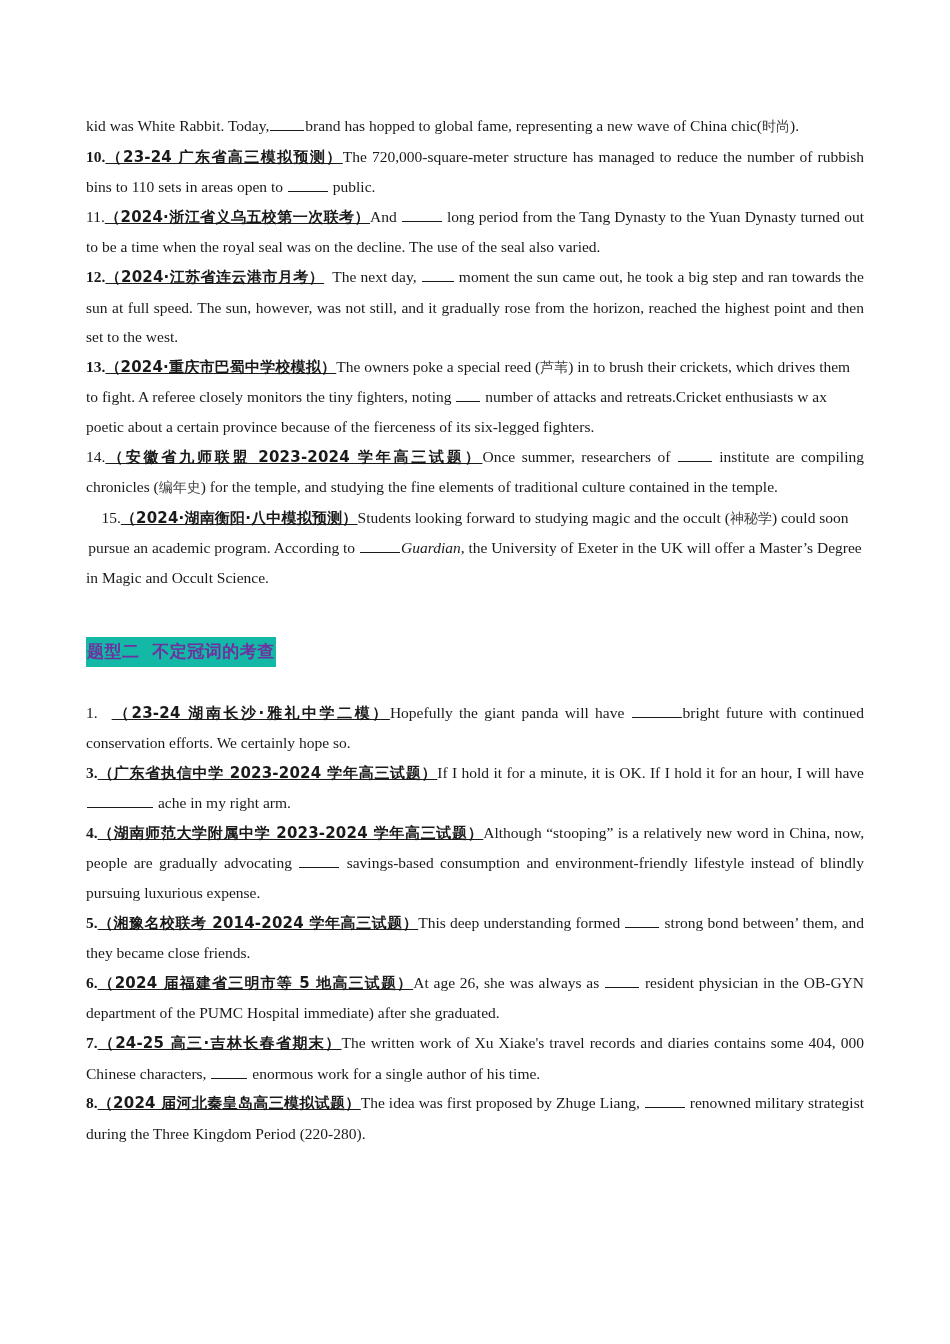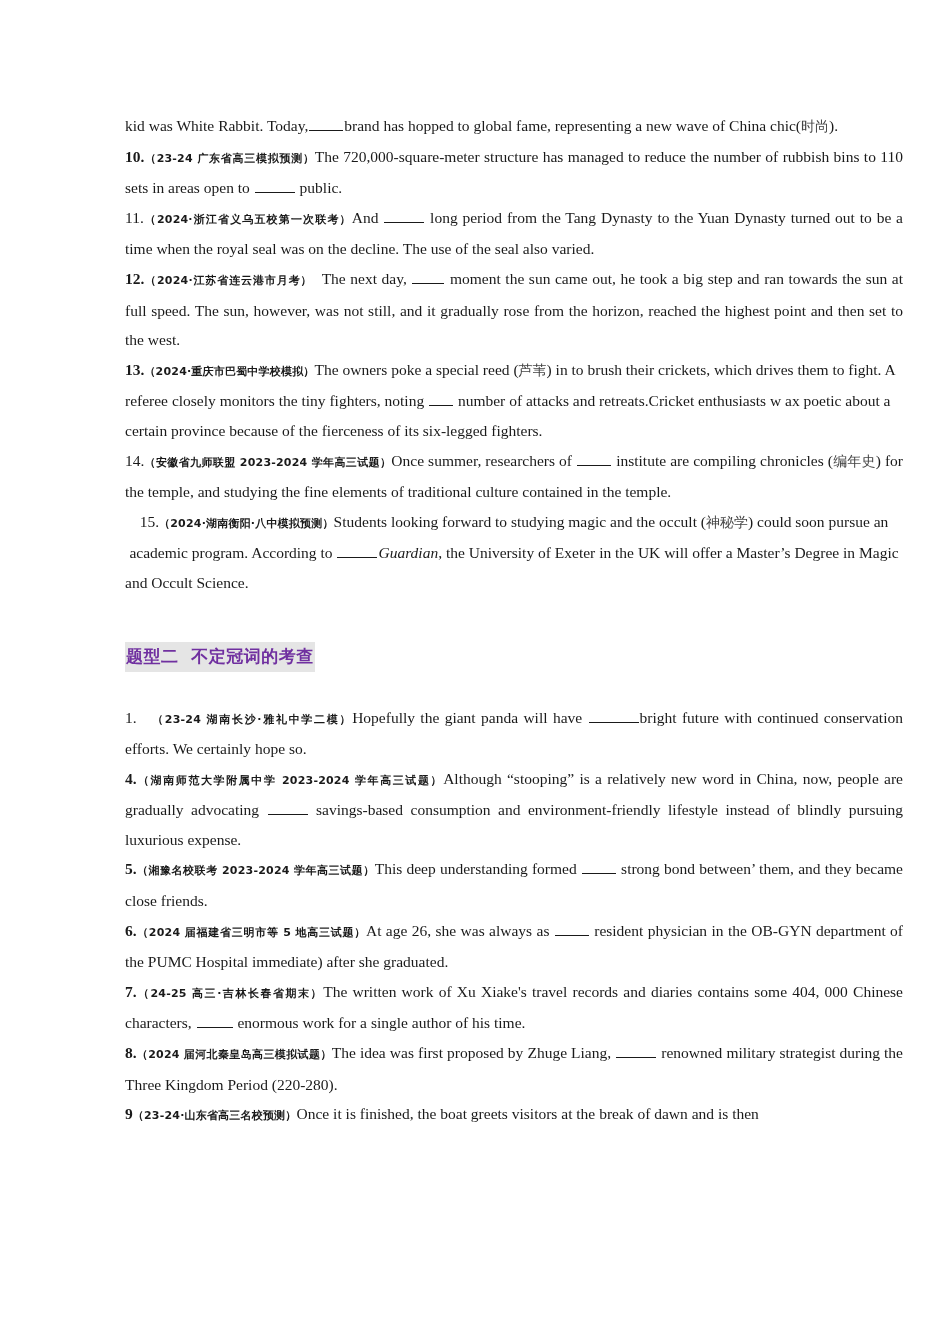--- a/index.html
+++ b/index.html
@@ -15,34 +15,34 @@
       font-family: "Liberation Serif", "DejaVu Serif", serif;
       color: #1a1a1a;
     }
     .page {
       position: absolute;
       left: 86px;
       top: 111px;
       width: 778px;
       font-size: 15.5px;
       line-height: 29.6px;
-      margin-left: 39px;
     }
     .para {
       margin: 0;
       text-align: justify;
       text-align-last: left;
     }
     .num { }
     .num.bold { font-weight: bold; text-align: right; }
     .src {
       font-weight: bold;
       font-family: "DejaVu Sans", "Liberation Sans", sans-serif;
-      font-size: 11px;
+      font-size: 15px;
       letter-spacing: 0.2px;
+      text-decoration: underline;
     }
     .blank {
       display: inline-block;
       border-bottom: 1.3px solid #1a1a1a;
       height: 14px;
       vertical-align: baseline;
       margin: 0 1px;
     }
     .cn {
       font-family: "DejaVu Sans", sans-serif;
@@ -98,28 +98,28 @@
     <span class="num">14.</span><span class="src">（安徽省九师联盟 2023-2024 学年高三试题）</span><span>Once summer, researchers of </span><span class="blank" style="width: 34px;"></span><span> institute are compiling chronicles (</span><span class="cn">编年史</span><span>) for the temple, and studying the fine elements of traditional culture contained in the temple.</span>
   </p>
 
   <p class="para" style="text-align:center">
     <span class="num">15.</span><span class="src">（2024·湖南衡阳·八中模拟预测）</span><span>Students looking forward to studying magic and the occult (</span><span class="cn">神秘学</span><span>) could soon pursue an academic program. According to </span><span class="blank" style="width: 40px;"></span><em>Guardian</em><span>, the University of Exeter in the UK will offer a Master’s Degree in Magic and Occult Science.</span>
   </p>
 
   <div class="section-gap-top"></div>
 
   <div class="heading-wrap">
-    <span class="heading" style="white-space: pre; color: rgb(112, 48, 160); background: #e5e5e5;">题型二  不定冠词的考查</span>
+    <span class="heading" style="white-space: pre; color: rgb(112, 48, 160); background: #14b8a6;">题型二  不定冠词的考查</span>
   </div>
 
   <div class="section-gap-bottom"></div>
 
   <div id="section2-list">
       <p class="para"><span class="num">1.</span><span style="display:inline-block;width:14px"></span><span class="src">（23-24 湖南长沙·雅礼中学二模）</span><span>Hopefully the giant panda will have </span><span class="blank" style="width: 50px;"></span><span>bright future with continued conservation efforts. We certainly hope so.</span></p>
+      <p class="para"><span class="num bold">3.</span><span class="src">（广东省执信中学 2023-2024 学年高三试题）</span><span>If I hold it for a minute, it is OK. If I hold it for an hour, I will have</span><span class="blank" style="width: 66px;"></span><span> ache in my right arm.</span></p>
       <p class="para"><span class="num bold">4.</span><span class="src">（湖南师范大学附属中学 2023-2024 学年高三试题）</span><span>Although “stooping” is a relatively new word in China, now, people are gradually advocating </span><span class="blank" style="width: 40px;"></span><span> savings-based consumption and environment-friendly lifestyle instead of blindly pursuing luxurious expense.</span></p>
-      <p class="para"><span class="num bold">5.</span><span class="src">（湘豫名校联考 2023-2024 学年高三试题）</span><span>This deep understanding formed </span><span class="blank" style="width: 34px;"></span><span> strong bond between’ them, and they became close friends.</span></p>
+      <p class="para"><span class="num bold">5.</span><span class="src">（湘豫名校联考 2014-2024 学年高三试题）</span><span>This deep understanding formed </span><span class="blank" style="width: 34px;"></span><span> strong bond between’ them, and they became close friends.</span></p>
       <p class="para"><span class="num bold">6.</span><span class="src">（2024 届福建省三明市等 5 地高三试题）</span><span>At age 26, she was always as </span><span class="blank" style="width: 34px;"></span><span> resident physician in the OB-GYN department of the PUMC Hospital immediate) after she graduated.</span></p>
       <p class="para"><span class="num bold">7.</span><span class="src">（24-25 高三·吉林长春省期末）</span><span>The written work of Xu Xiake's travel records and diaries contains some 404, 000 Chinese characters, </span><span class="blank" style="width: 36px;"></span><span> enormous work for a single author of his time.</span></p>
       <p class="para"><span class="num bold">8.</span><span class="src">（2024 届河北秦皇岛高三模拟试题）</span><span>The idea was first proposed by Zhuge Liang, </span><span class="blank" style="width: 40px;"></span><span> renowned military strategist during the Three Kingdom Period (220-280).</span></p>
-      <p class="para"><span class="num bold">9</span><span class="src">（23-24·山东省高三名校预测）</span><span>Once it is finished, the boat greets visitors at the break of dawn and is then</span><span></span></p>
     </div>
 
 </div>
 
 </body></html>

